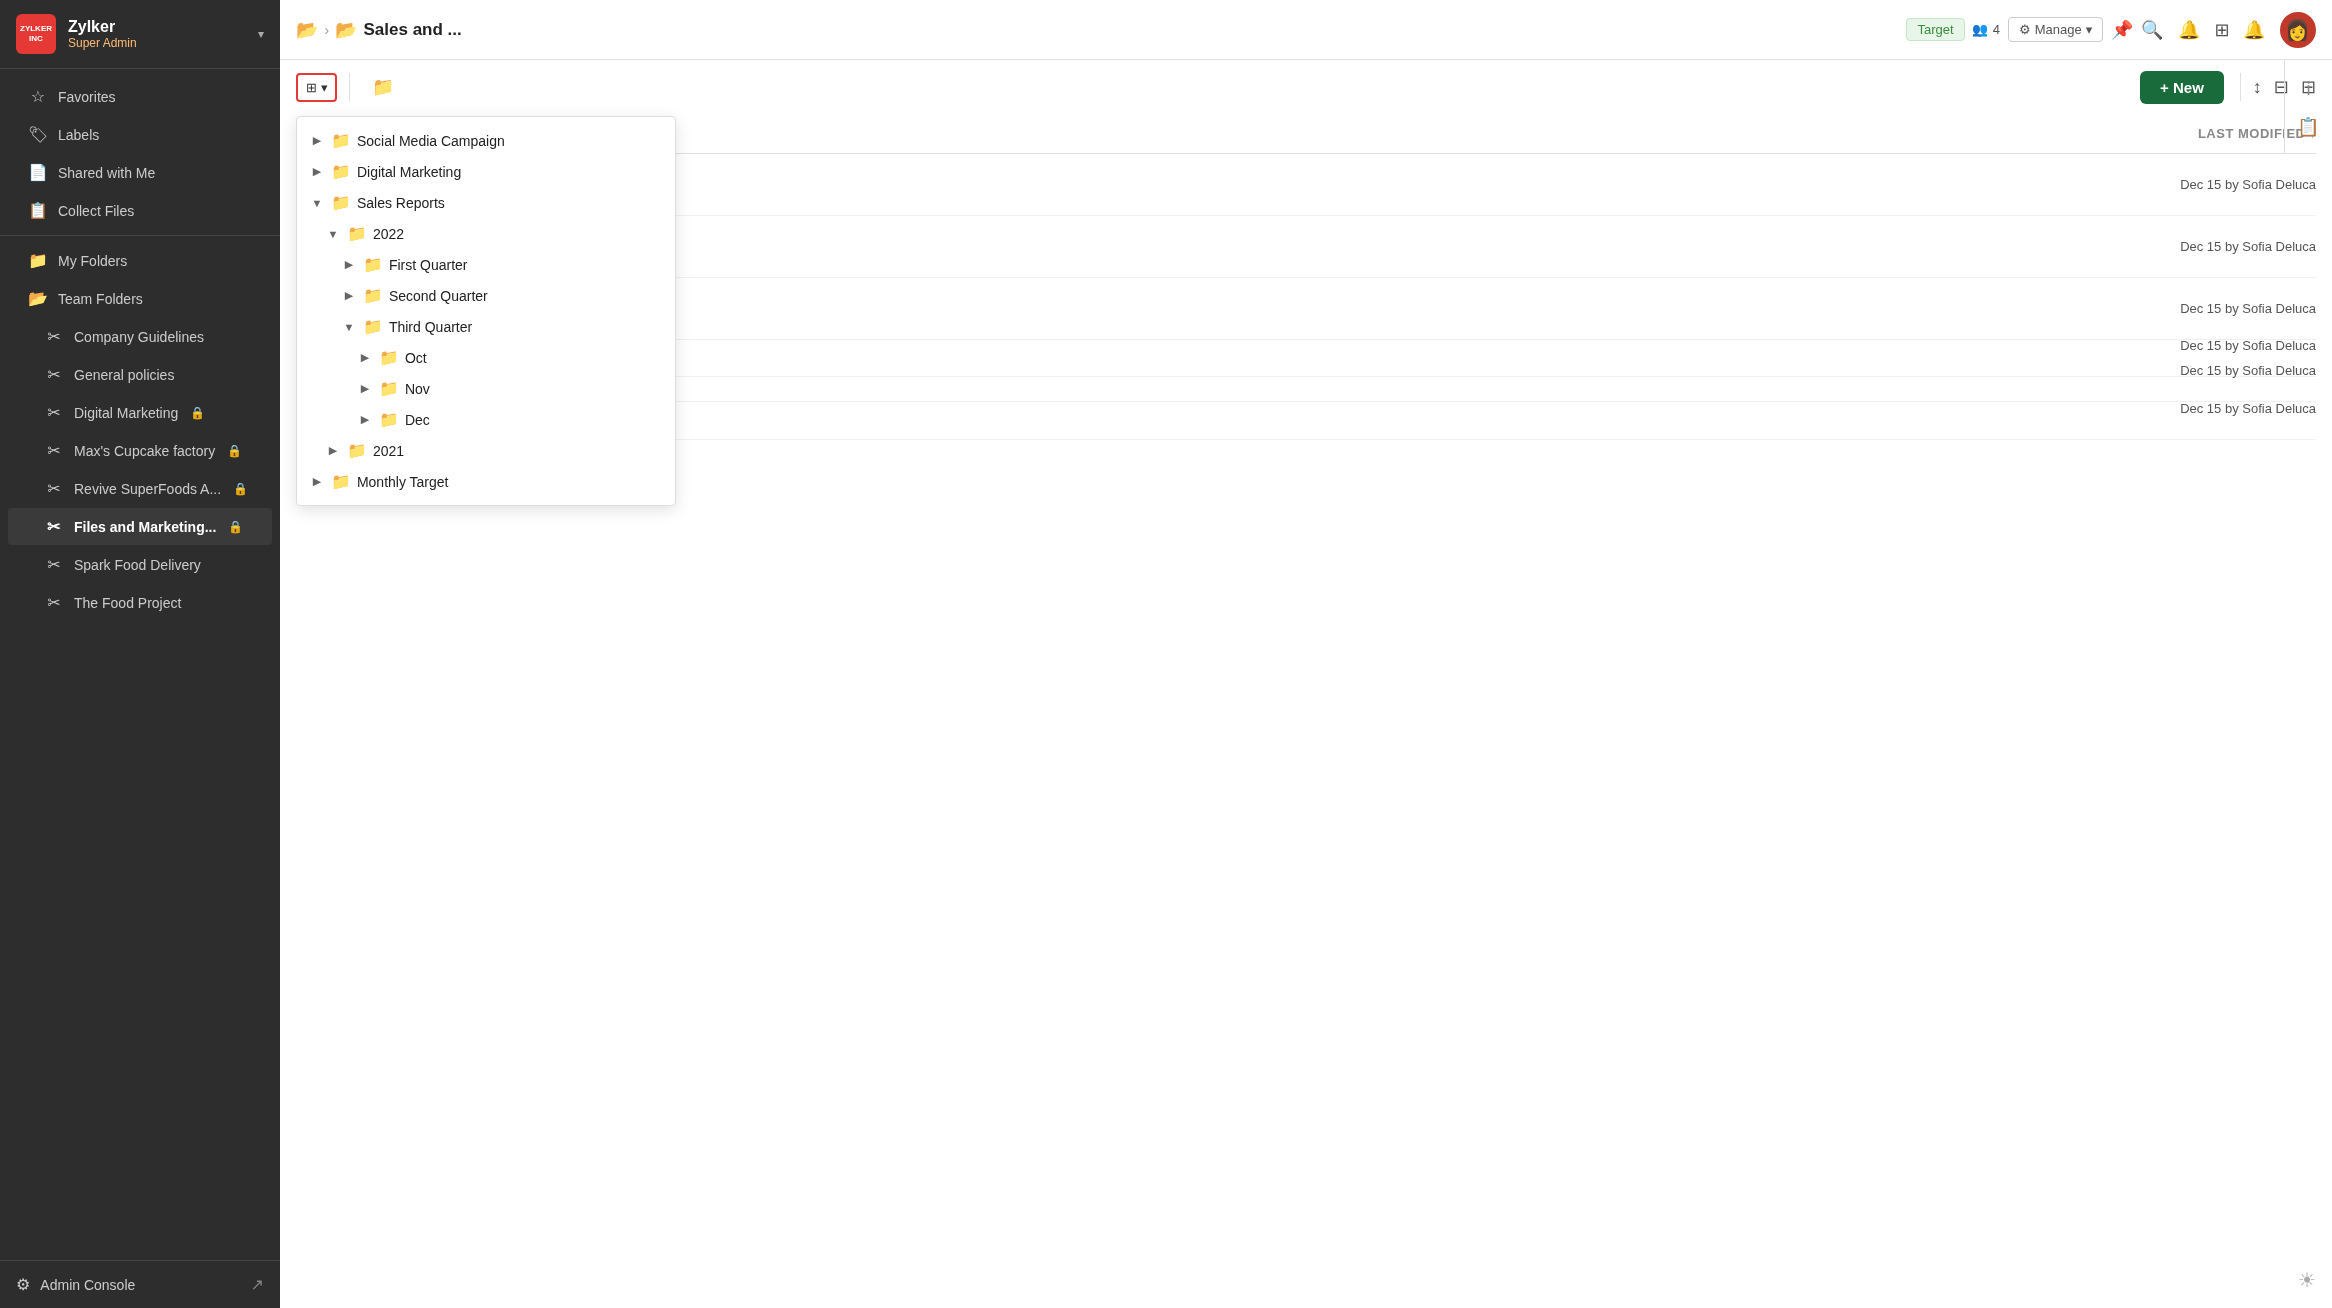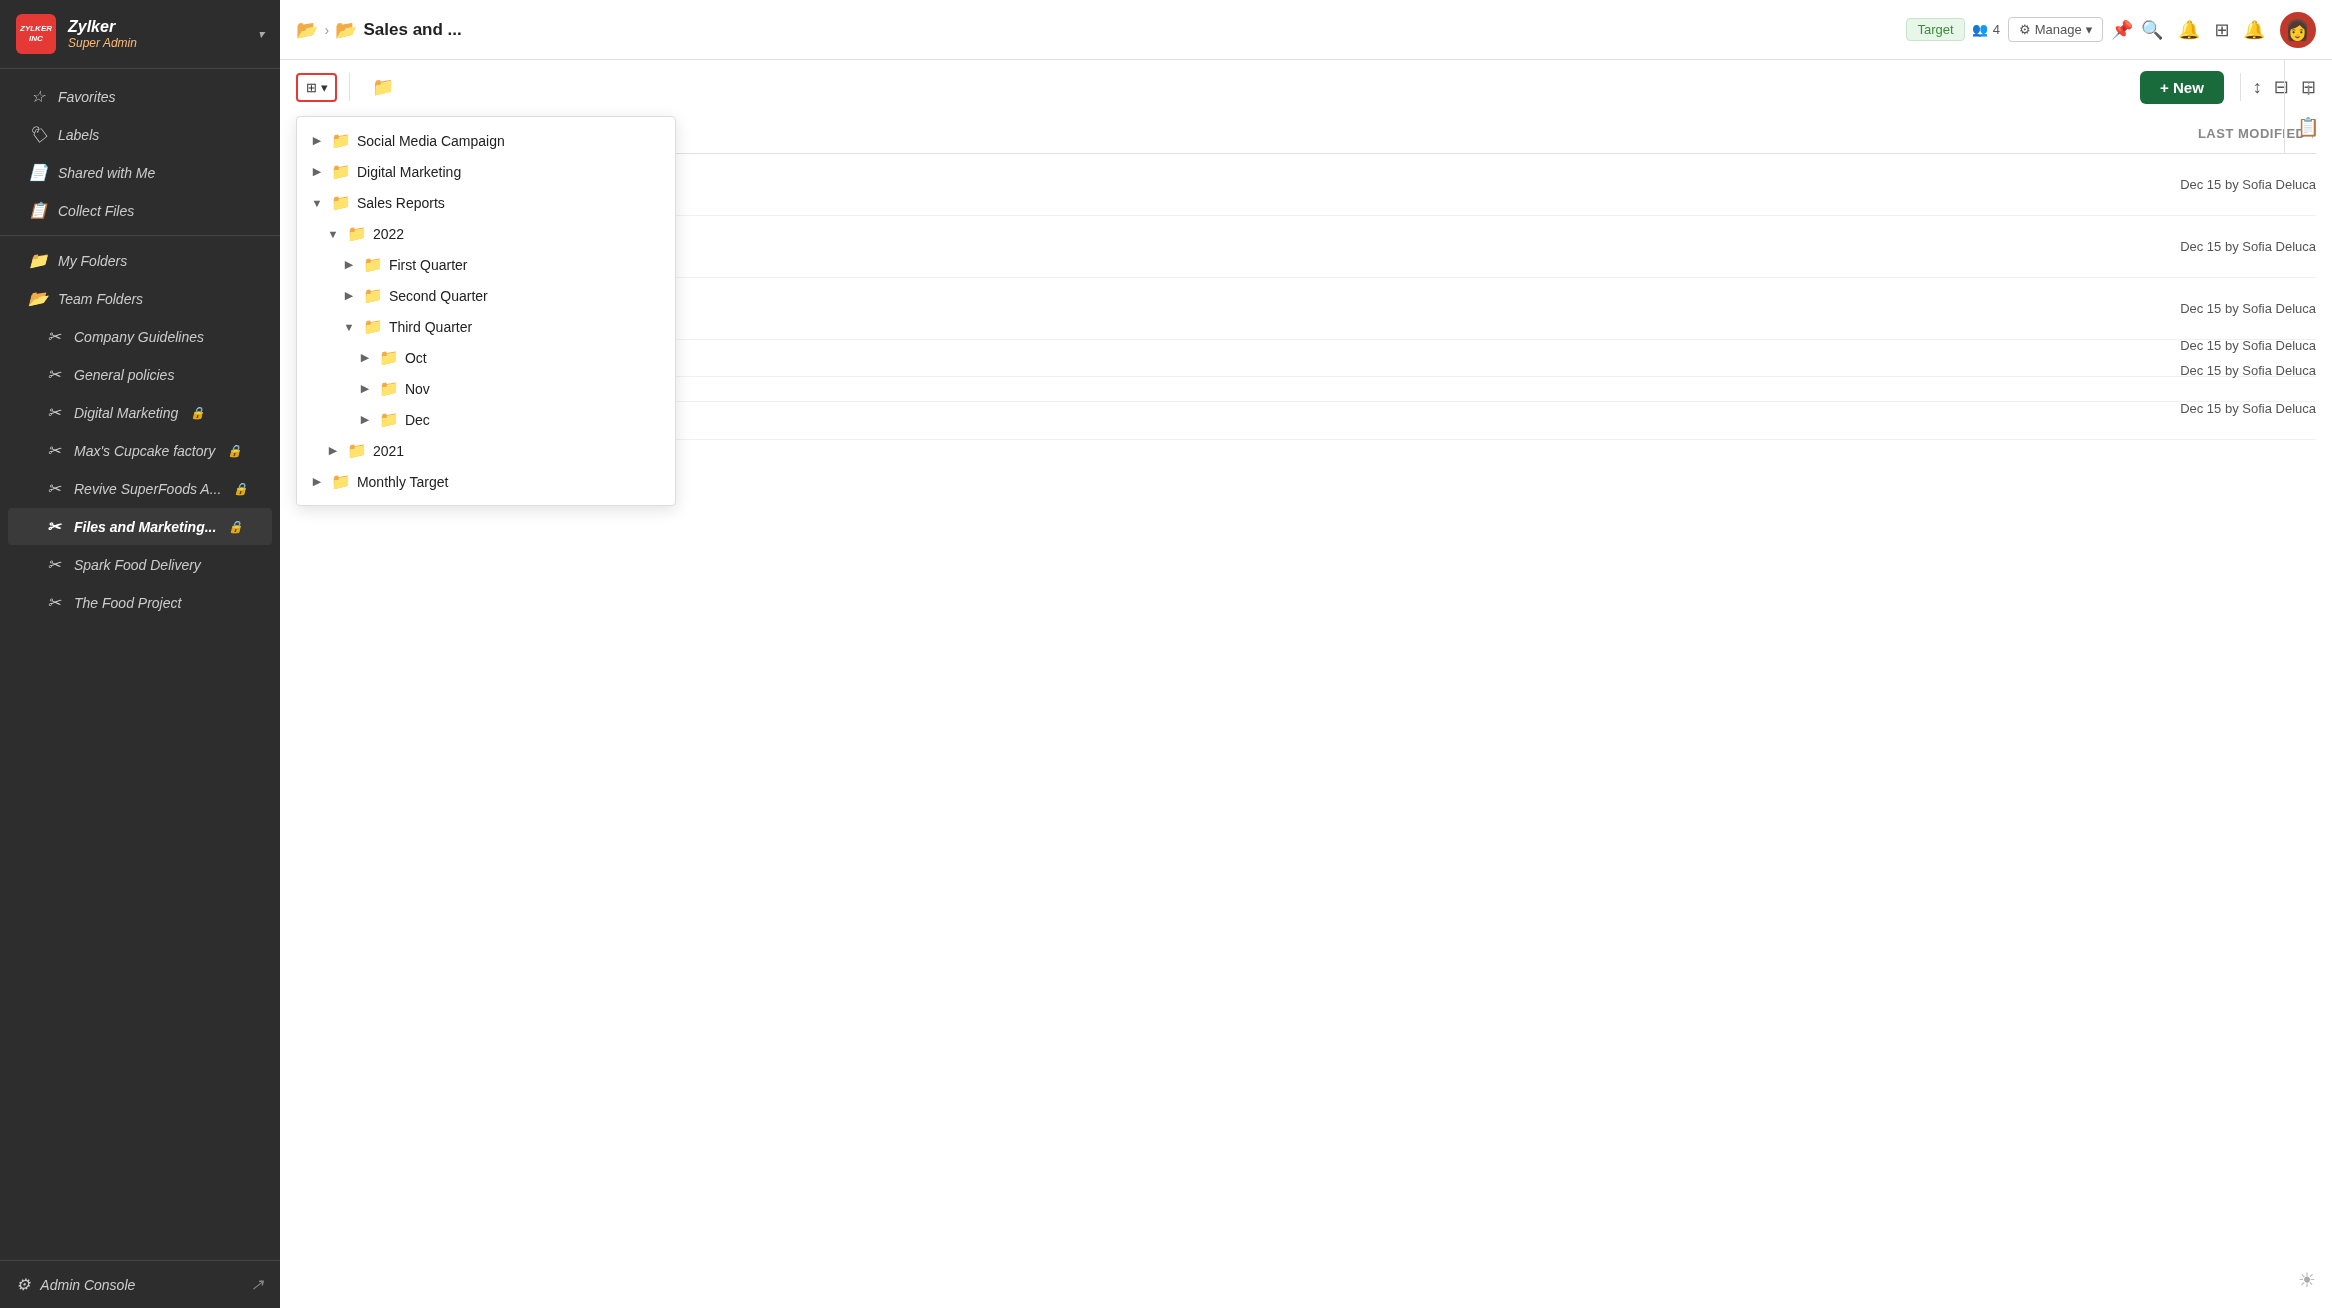--- a/index.html
+++ b/index.html
@@ -7,21 +7,20 @@
 
     
     .sidebar {
       width: 280px;
       min-width: 280px;
       background: #2d2d2d;
       color: #fff;
       display: flex;
       flex-direction: column;
       height: 100vh;
-      font-style: italic;
     }
     .sidebar-header {
       display: flex;
       align-items: center;
       padding: 14px 16px;
       border-bottom: 1px solid #444;
       gap: 12px;
     }
     .sidebar-logo {
       width: 40px; height: 40px;

